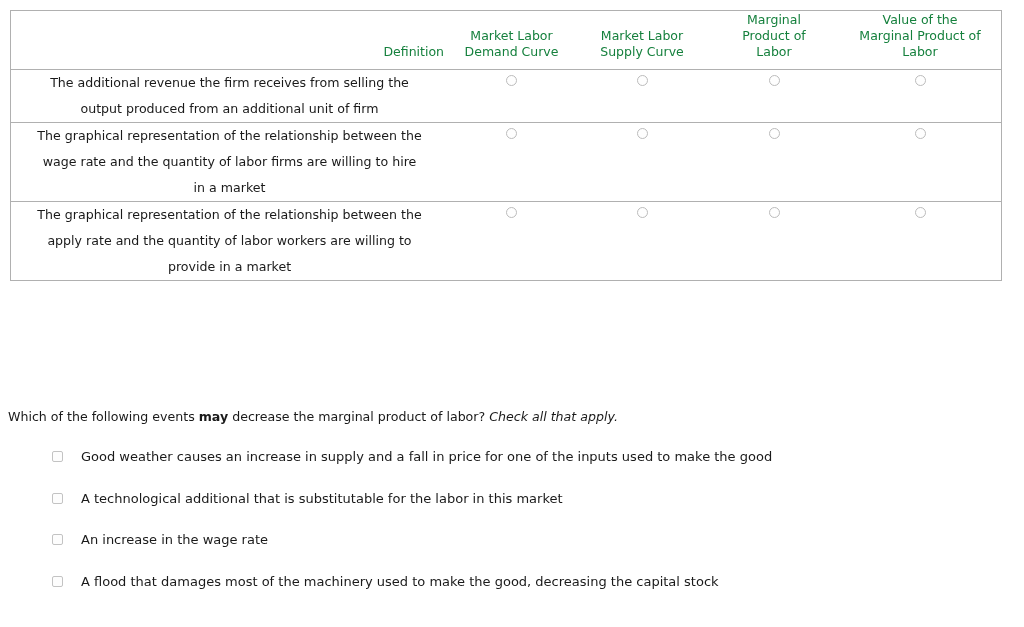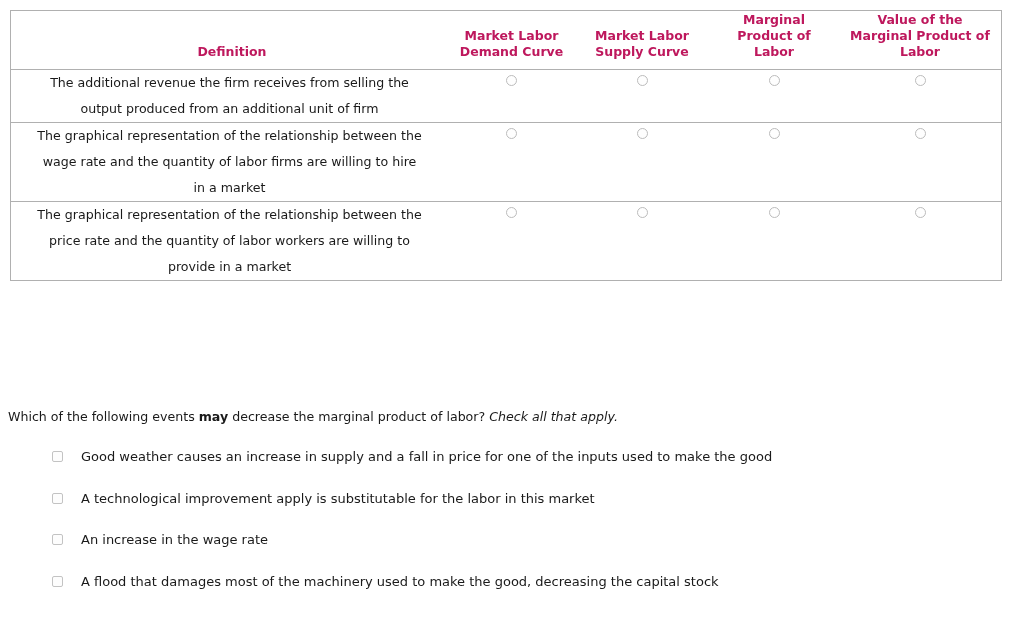--- a/index.html
+++ b/index.html
@@ -34,27 +34,27 @@
   table.match col.c-def   { width: 437px; }
   table.match col.c-opt1  { width: 127px; }
   table.match col.c-opt2  { width: 134px; }
   table.match col.c-opt3  { width: 130px; }
   table.match col.c-opt4  { width: 162px; }
 
   table.match thead th {
     vertical-align: bottom;
     padding: 0 4px 9px 4px;
     font-size: 12.5px;
-    font-weight: bold;
+    font-weight: normal;
     line-height: 16px;
-    color: #be185d;
+    color: #15803d;
     border-bottom: 1px solid #b0b0b0;
   }
   table.match thead th.def-head {
-    text-align: center;
+    text-align: right;
     padding-left: 9px;
   }
   table.match thead th.opt-head {
     text-align: center;
   }
   table.match thead tr { height: 58px; }
 
   table.match tbody td {
     border-bottom: 1px solid #b0b0b0;
     vertical-align: top;
@@ -206,21 +206,21 @@
           <span class="radio"></span>
         </td>
         <td class="opt-cell">
           <span class="radio"></span>
         </td>
       </tr>
 
       <tr>
         <td class="def-cell">
           <span>The graphical representation of the relationship between the</span><br>
-          <span>price rate and the quantity of labor workers are willing to</span><br>
+          <span>apply rate and the quantity of labor workers are willing to</span><br>
           <span>provide in a market</span>
         </td>
         <td class="opt-cell">
           <span class="radio"></span>
         </td>
         <td class="opt-cell">
           <span class="radio"></span>
         </td>
         <td class="opt-cell">
           <span class="radio"></span>
@@ -238,21 +238,21 @@
 
 <div class="choices">
 
   <div class="choice">
     <span class="checkbox"></span>
     <span class="choice-label">Good weather causes an increase in supply and a fall in price for one of the inputs used to make the good</span>
   </div>
 
   <div class="choice">
     <span class="checkbox"></span>
-    <span class="choice-label">A technological improvement apply is substitutable for the labor in this market</span>
+    <span class="choice-label">A technological additional that is substitutable for the labor in this market</span>
   </div>
 
   <div class="choice">
     <span class="checkbox"></span>
     <span class="choice-label">An increase in the wage rate</span>
   </div>
 
   <div class="choice">
     <span class="checkbox"></span>
     <span class="choice-label">A flood that damages most of the machinery used to make the good, decreasing the capital stock</span>

